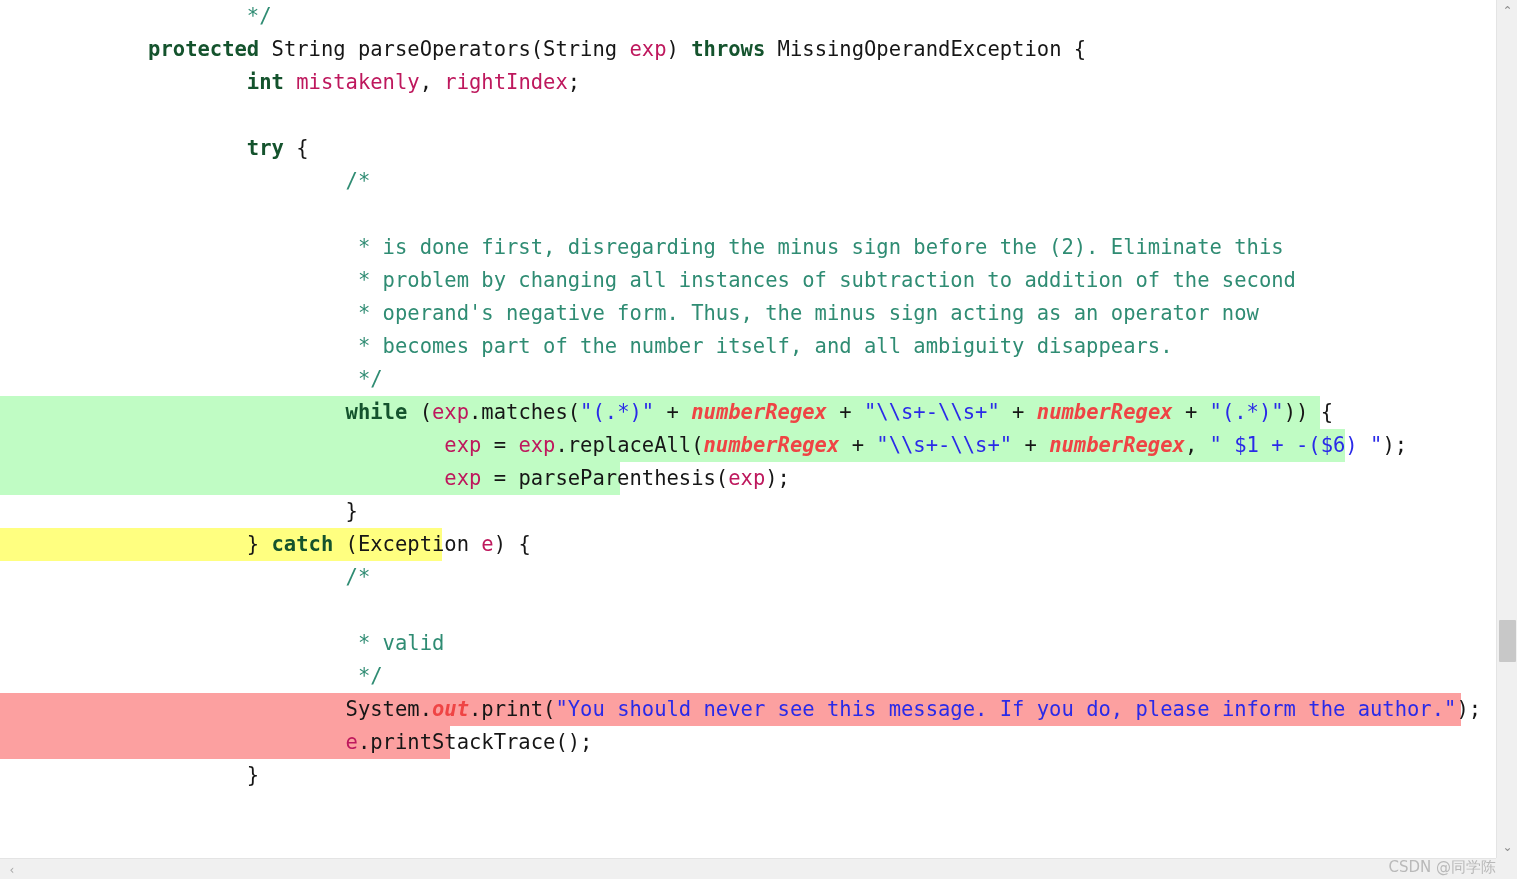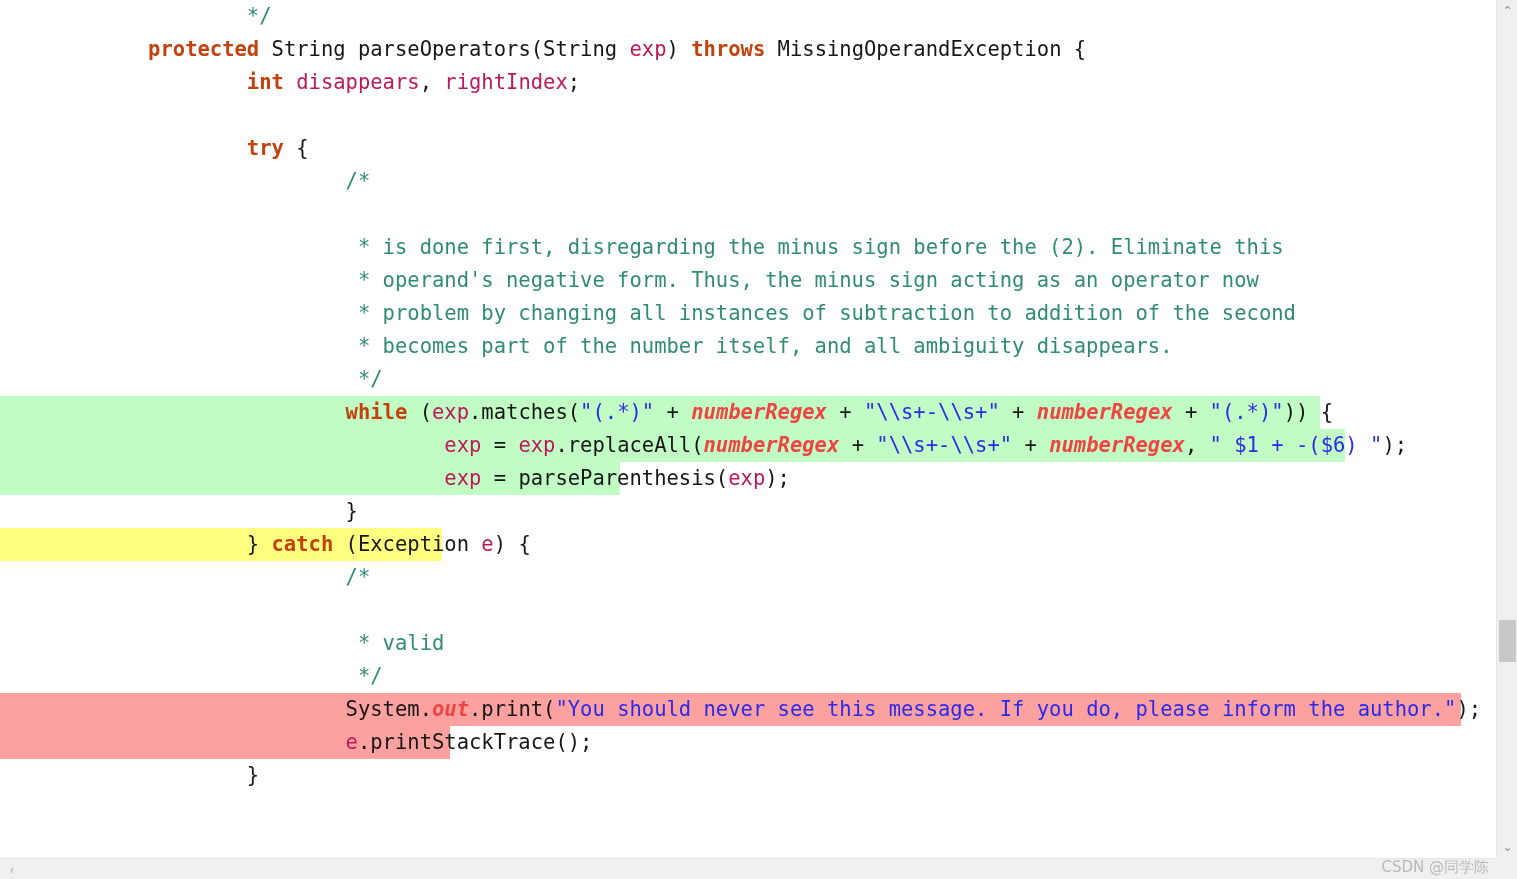--- a/index.html
+++ b/index.html
@@ -29,21 +29,21 @@
     color:#161616;
     position:relative;
   }
   .line .run{white-space:pre;}
 
   
   .hl{position:absolute;left:0;top:0;height:33px;z-index:0;}
   .line > .txt{position:relative;z-index:1;display:inline-block;}
 
   
-  .kw    {color:#c2410c;font-weight:bold;}
+  .kw    {color:#14532d;font-weight:bold;}
   .cm    {color:#2f8c73;}
   .str   {color:#2a2ae8;}
   .fld   {color:#ef4444;font-weight:bold;font-style:italic;}
   .prm   {color:#be185d;}
   .pln   {color:#161616;}
 
   
   #vscroll{
     position:absolute;right:0;top:0;width:21px;height:858px;
     background:#f0f0f0;border-left:1px solid #e4e4e4;
@@ -71,43 +71,43 @@
     display:flex;align-items:center;justify-content:center;
     color:#a8a8a8;font-family:"DejaVu Sans","Liberation Sans",sans-serif;
     font-size:12px;line-height:1;
   }
   #hscroll .arrow.left{left:3px;}
   #corner{
     position:absolute;right:0;bottom:0;width:21px;height:21px;
     background:#f0f0f0;
   }
   #watermark{
-    position:absolute;right:28px;bottom:2px;
+    position:absolute;right:21px;bottom:2px;
     font-family:"DejaVu Sans","Liberation Sans",sans-serif;
     font-size:15px;color:#b9b9b9;
     white-space:nowrap;
     z-index:5;
   }
 </style>
 </head>
 <body>
 
 <div id="app">
 
   <div id="code">
       <div class="line"><span class="txt"><span class="run pln">                    </span><span class="run cm">*/</span></span></div>
       <div class="line"><span class="txt"><span class="run pln">            </span><span class="run kw">protected</span><span class="run pln"> String parseOperators(</span><span class="run pln">String </span><span class="run prm">exp</span><span class="run pln">) </span><span class="run kw">throws</span><span class="run pln"> MissingOperandException {</span></span></div>
-      <div class="line"><span class="txt"><span class="run pln">                    </span><span class="run kw">int</span><span class="run prm"> disappears</span><span class="run pln">, </span><span class="run prm">rightIndex</span><span class="run pln">;</span></span></div>
+      <div class="line"><span class="txt"><span class="run pln">                    </span><span class="run kw">int</span><span class="run prm"> mistakenly</span><span class="run pln">, </span><span class="run prm">rightIndex</span><span class="run pln">;</span></span></div>
       <div class="line"><span class="txt"><span class="run pln">    </span></span></div>
       <div class="line"><span class="txt"><span class="run pln">                    </span><span class="run kw">try</span><span class="run pln"> {</span></span></div>
       <div class="line"><span class="txt"><span class="run pln">                            </span><span class="run cm">/*</span></span></div>
       <div class="line"><span class="txt"><span class="run pln">                            </span></span></div>
       <div class="line"><span class="txt"><span class="run pln">                            </span><span class="run cm"> * is done first, disregarding the minus sign before the (2). Eliminate this</span></span></div>
+      <div class="line"><span class="txt"><span class="run pln">                            </span><span class="run cm"> * problem by changing all instances of subtraction to addition of the second</span></span></div>
       <div class="line"><span class="txt"><span class="run pln">                            </span><span class="run cm"> * operand's negative form. Thus, the minus sign acting as an operator now</span></span></div>
-      <div class="line"><span class="txt"><span class="run pln">                            </span><span class="run cm"> * problem by changing all instances of subtraction to addition of the second</span></span></div>
       <div class="line"><span class="txt"><span class="run pln">                            </span><span class="run cm"> * becomes part of the number itself, and all ambiguity disappears.</span></span></div>
       <div class="line"><span class="txt"><span class="run pln">                            </span><span class="run cm"> */</span></span></div>
       <div class="line"><div class="hl" style="background: rgb(192, 252, 196); width: 1320px;"></div><span class="txt"><span class="run pln">                            </span><span class="run kw">while</span><span class="run pln"> (</span><span class="run prm">exp</span><span class="run pln">.matches(</span><span class="run str">"(.*)"</span><span class="run pln"> + </span><span class="run fld">numberRegex</span><span class="run pln"> + </span><span class="run str">"\\s+-\\s+"</span><span class="run pln"> + </span><span class="run fld">numberRegex</span><span class="run pln"> + </span><span class="run str">"(.*)"</span><span class="run pln">)) {</span></span></div>
       <div class="line"><div class="hl" style="background: rgb(192, 252, 196); width: 1345px;"></div><span class="txt"><span class="run pln">                                    </span><span class="run prm">exp</span><span class="run pln"> = </span><span class="run prm">exp</span><span class="run pln">.replaceAll(</span><span class="run fld">numberRegex</span><span class="run pln"> + </span><span class="run str">"\\s+-\\s+"</span><span class="run pln"> + </span><span class="run fld">numberRegex</span><span class="run pln">, </span><span class="run str">" $1 + -($6) "</span><span class="run pln">);</span></span></div>
       <div class="line"><div class="hl" style="background: rgb(192, 252, 196); width: 620px;"></div><span class="txt"><span class="run pln">                                    </span><span class="run prm">exp</span><span class="run pln"> = parseParenthesis(</span><span class="run prm">exp</span><span class="run pln">);</span></span></div>
       <div class="line"><span class="txt"><span class="run pln">                            </span><span class="run pln">}</span></span></div>
       <div class="line"><div class="hl" style="background: rgb(255, 255, 128); width: 442px;"></div><span class="txt"><span class="run pln">                    </span><span class="run pln">} </span><span class="run kw">catch</span><span class="run pln"> (Exception </span><span class="run prm">e</span><span class="run pln">) {</span></span></div>
       <div class="line"><span class="txt"><span class="run pln">                            </span><span class="run cm">/*</span></span></div>
       <div class="line"><span class="txt"><span class="run pln">                            </span></span></div>
       <div class="line"><span class="txt"><span class="run pln">                            </span><span class="run cm"> * valid</span></span></div>

